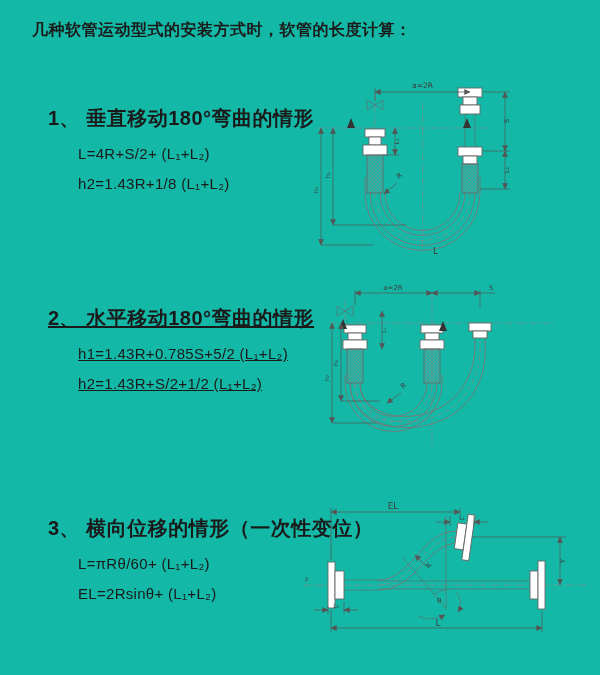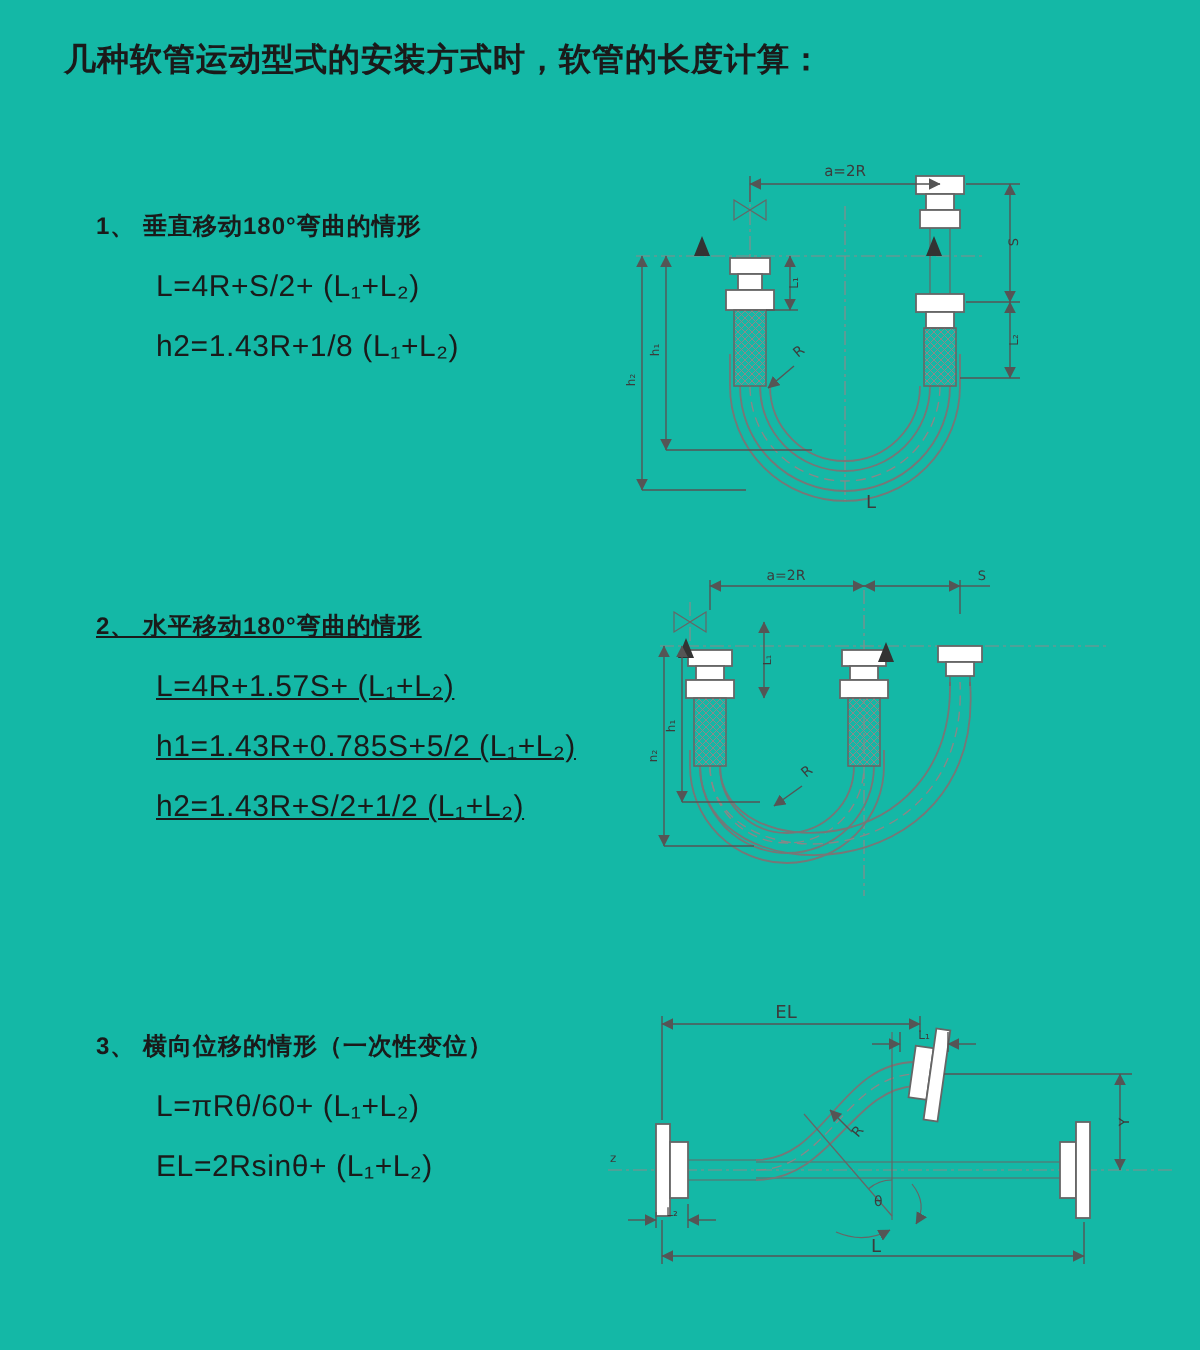--- a/index.html
+++ b/index.html
@@ -2,21 +2,21 @@
 <html><head>
 <meta charset="utf-8">
 <style>
   html,body{margin:0;padding:0;background:#fff;}
   .page{position:relative;width:600px;height:675px;background:#14b8a6;overflow:hidden;
         font-family:"Liberation Sans","DejaVu Sans",sans-serif;color:#1a1a1a;}
   .title{position:absolute;left:32px;top:20px;font-size:16px;font-weight:bold;
          letter-spacing:.5px;margin:0;}
   .sec{position:absolute;left:48px;}
   #sec1{top:105px;} #sec2{top:305px;text-decoration:underline;} #sec3{top:515px;}
-  .sec h2{margin:0;font-size:12px;font-weight:bold;letter-spacing:.5px;}
+  .sec h2{margin:0;font-size:20px;font-weight:bold;letter-spacing:.5px;}
   .formula{margin:13px 0 0 30px;font-size:15px;height:17px;letter-spacing:.3px;
            white-space:nowrap;}
   .diag{position:absolute;}
   #d1{left:313px;top:75px;} #d2{left:325px;top:283px;} #d3{left:298px;top:498px;}
   svg text{fill:#3c3c3c;font-family:"DejaVu Sans",sans-serif;}
   .cl{stroke:#8a8a8a;stroke-width:.6;fill:none;stroke-dasharray:7 2 1.5 2;}
   .dim{stroke:#555;stroke-width:.7;fill:none;}
   .hose{stroke:#777;stroke-width:.9;fill:none;}
   .hosed{stroke:#888;stroke-width:.7;fill:none;stroke-dasharray:5 3;}
   .fit{fill:#fff;stroke:#666;stroke-width:.9;}
@@ -31,21 +31,20 @@
   <h1 class="title">几种软管运动型式的安装方式时，软管的长度计算：</h1>
 
   <section class="sec" id="sec1">
     <h2>1、 垂直移动180°弯曲的情形</h2>
     <div class="formula">L=4R+S/2+ (L₁+L₂)</div>
     <div class="formula">h2=1.43R+1/8 (L₁+L₂)</div>
   </section>
 
   <section class="sec" id="sec2">
     <h2>2、 水平移动180°弯曲的情形</h2>
-    <div class="formula">L=4R+1.57S+ (L₁+L₂)</div>
     <div class="formula">h1=1.43R+0.785S+5/2 (L₁+L₂)</div>
     <div class="formula">h2=1.43R+S/2+1/2 (L₁+L₂)</div>
   </section>
 
   <section class="sec" id="sec3">
     <h2>3、 横向位移的情形（一次性变位）</h2>
     <div class="formula">L=πRθ/60+ (L₁+L₂)</div>
     <div class="formula">EL=2Rsinθ+ (L₁+L₂)</div>
   </section>
 

